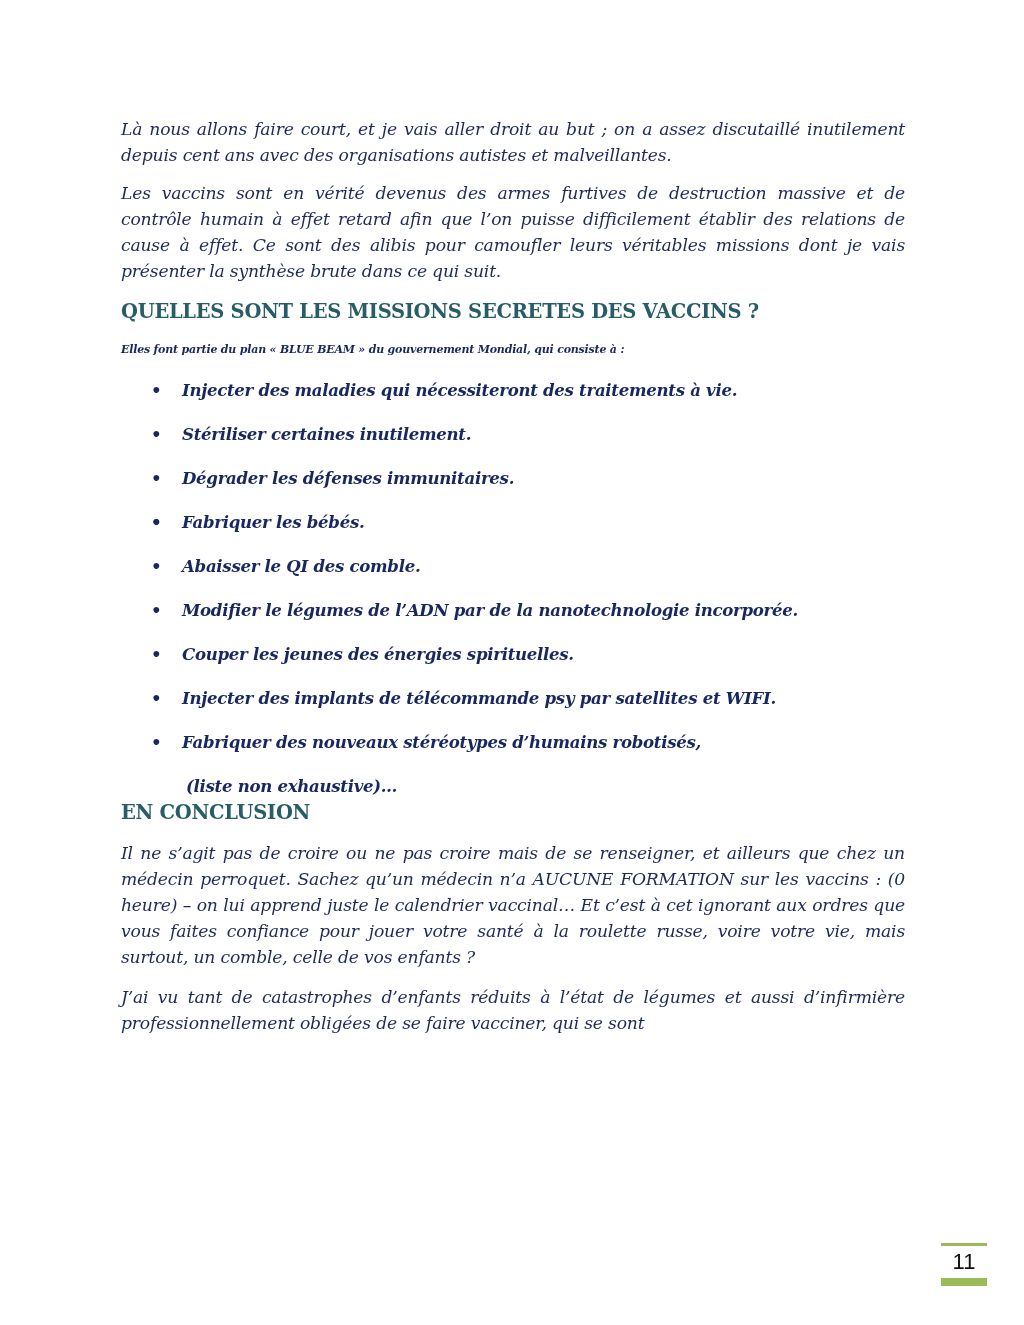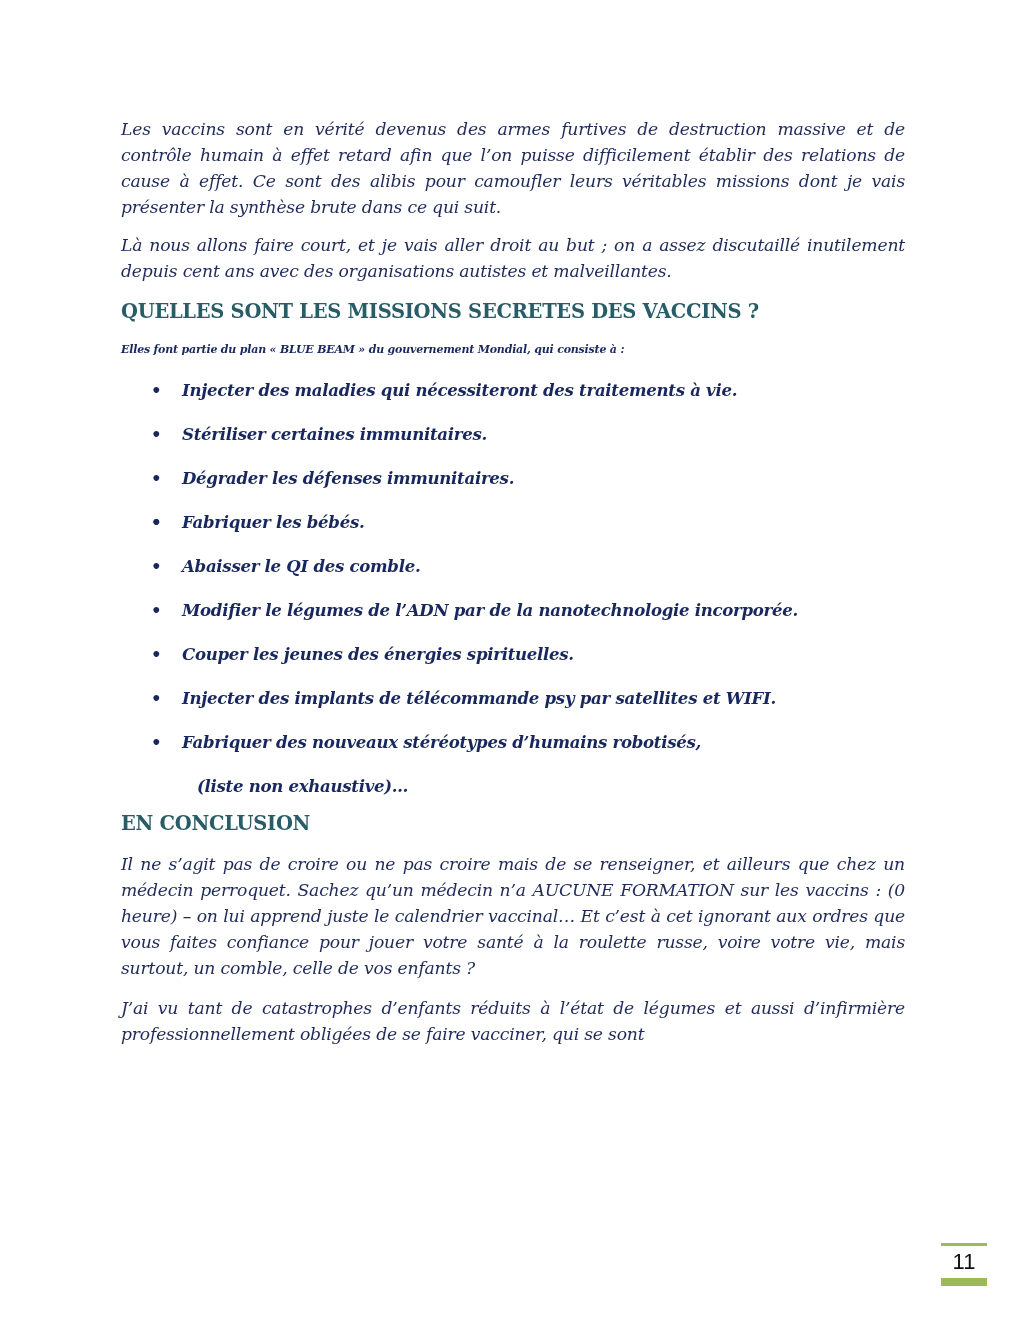--- a/index.html
+++ b/index.html
@@ -55,21 +55,21 @@
       font-style: normal;
     }
     .note {
       padding-left: 61px;
       font-family: "DejaVu Serif", serif;
       font-weight: bold;
       font-style: italic;
       font-size: 16.6px;
       line-height: 22px;
       color: #18285e;
-      margin: 15px;
+      margin: 4px;
       letter-spacing: -0.3px;
     }
     .h2 { margin-bottom: 16px; }
     .conclusion p { margin-bottom: 14px; }
     .page-number {
       position: absolute;
       left: 941px;
       top: 1243px;
       width: 46px;
       text-align: center;
@@ -81,29 +81,29 @@
       color: #111111;
       line-height: 26px;
       margin: 3px 0 3px 0;
     }
     .pn-bottom { height: 8px; background: #9bbb59; width: 46px; }
   </style>
 </head>
 <body>
 
 <div class="page">
+  <p class="body-text">Là nous allons faire court, et je vais aller droit au but ; on a assez discutaillé inutilement depuis cent ans avec des organisations autistes et malveillantes.</p>
   <p class="body-text">Les vaccins sont en vérité devenus des armes furtives de destruction massive et de contrôle humain à effet retard afin que l’on puisse difficilement établir des relations de cause à effet. Ce sont des alibis pour camoufler leurs véritables missions dont je vais présenter la synthèse brute dans ce qui suit.</p>
-  <p class="body-text">Là nous allons faire court, et je vais aller droit au but ; on a assez discutaillé inutilement depuis cent ans avec des organisations autistes et malveillantes.</p>
 
   <h2 class="heading h1">QUELLES SONT LES MISSIONS SECRETES  DES VACCINS ?</h2>
   <p class="intro">Elles font partie du plan « BLUE BEAM » du gouvernement Mondial, qui consiste à :</p>
 
   <ul class="missions">
     <li><span class="bullet">•</span><span>Injecter des maladies qui nécessiteront des traitements à vie.</span></li>
-    <li><span class="bullet">•</span><span>Stériliser certaines immunitaires.</span></li>
+    <li><span class="bullet">•</span><span>Stériliser certaines inutilement.</span></li>
     <li><span class="bullet">•</span><span>Dégrader les défenses immunitaires.</span></li>
     <li><span class="bullet">•</span></li>
     <li><span class="bullet">•</span><span>Fabriquer les bébés.</span></li>
     <li><span class="bullet">•</span><span>Abaisser le QI des comble.</span></li>
     <li><span class="bullet">•</span><span>Modifier le légumes de l’ADN par de la nanotechnologie incorporée.</span></li>
     <li><span class="bullet">•</span><span>Couper les jeunes des énergies spirituelles.</span></li>
     <li><span class="bullet">•</span><span>Injecter des implants de télécommande psy par satellites et WIFI.</span></li>
     <li><span class="bullet">•</span><span>Fabriquer des nouveaux stéréotypes d’humains robotisés,</span></li>
   </ul>
   <p class="note">(liste non exhaustive)…</p>

